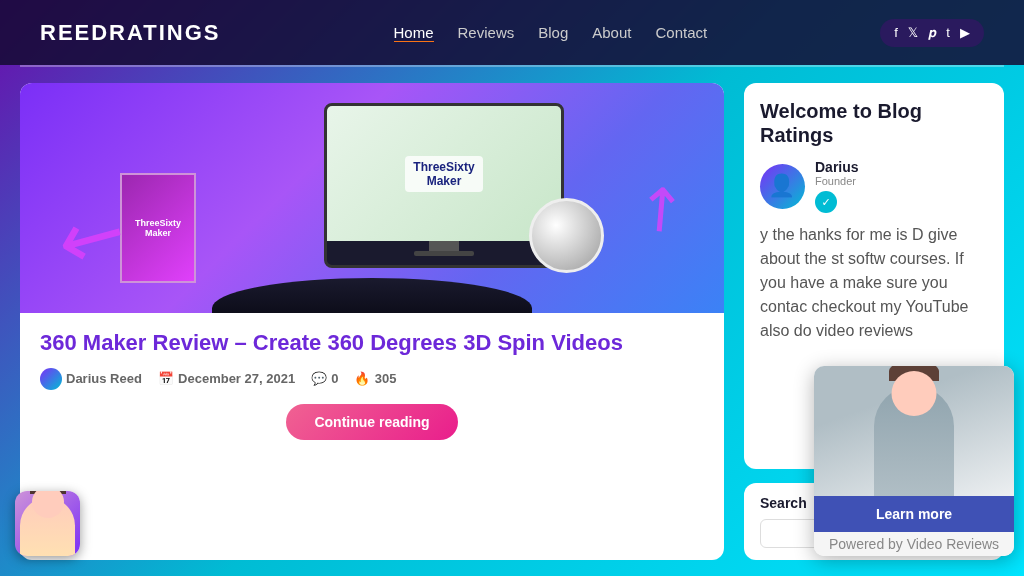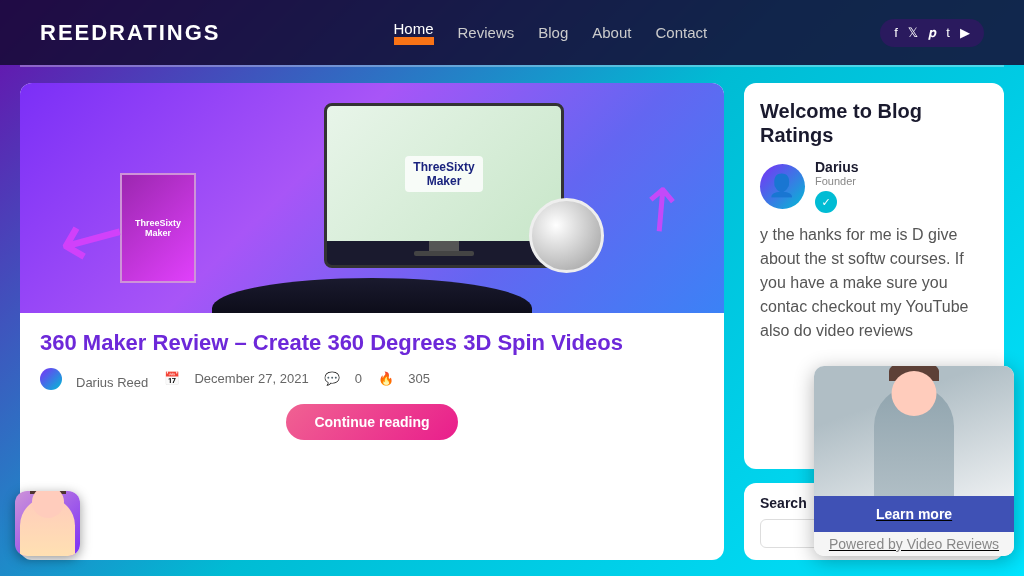--- a/index.html
+++ b/index.html
@@ -32,21 +32,21 @@
       display: flex;
       align-items: center;
       gap: 24px;
     }
     .nav-links a {
       color: #ccc;
       text-decoration: none;
       font-size: 15px;
       font-weight: 500;
     }
-    .nav-links a.active { color: white; border-bottom: 8px solid #f97316; }
+    .nav-links a.active { color: white; border-bottom: 1px solid #f97316; }
     .social-icons {
       display: flex;
       gap: 10px;
       background: #2a1a5e;
       border-radius: 20px;
       padding: 6px 14px;
     }
     .social-icons span {
       color: white;
       font-size: 13px;
@@ -215,22 +215,23 @@
     .article-meta {
       display: flex;
       align-items: center;
       gap: 16px;
       font-size: 13px;
       color: #666;
       margin-bottom: 14px;
     }
     .meta-item {
       display: flex;
-      align-items: flex-end;
-      gap: 14px;
+      align-items: center;
+      gap: 4px;
+      font-weight: bold;
     }
     .meta-avatar {
       width: 22px;
       height: 22px;
       border-radius: 50%;
       background: linear-gradient(135deg, #7b2ff7, #00bcd4);
     }
     .continue-btn {
       background: linear-gradient(135deg, #f06292, #e91e8c);
       color: white;
@@ -327,21 +328,20 @@
     
     .video-widget {
       position: absolute;
       bottom: 20px;
       right: 10px;
       width: 200px;
       background: white;
       border-radius: 10px;
       overflow: hidden;
       box-shadow: 0 4px 20px rgba(0,0,0,0.3);
-      text-decoration: underline;
     }
     .video-preview {
       width: 100%;
       height: 130px;
       background: linear-gradient(135deg, #e8eaf6, #c5cae9);
       display: flex;
       align-items: center;
       justify-content: center;
       position: relative;
       overflow: hidden;

